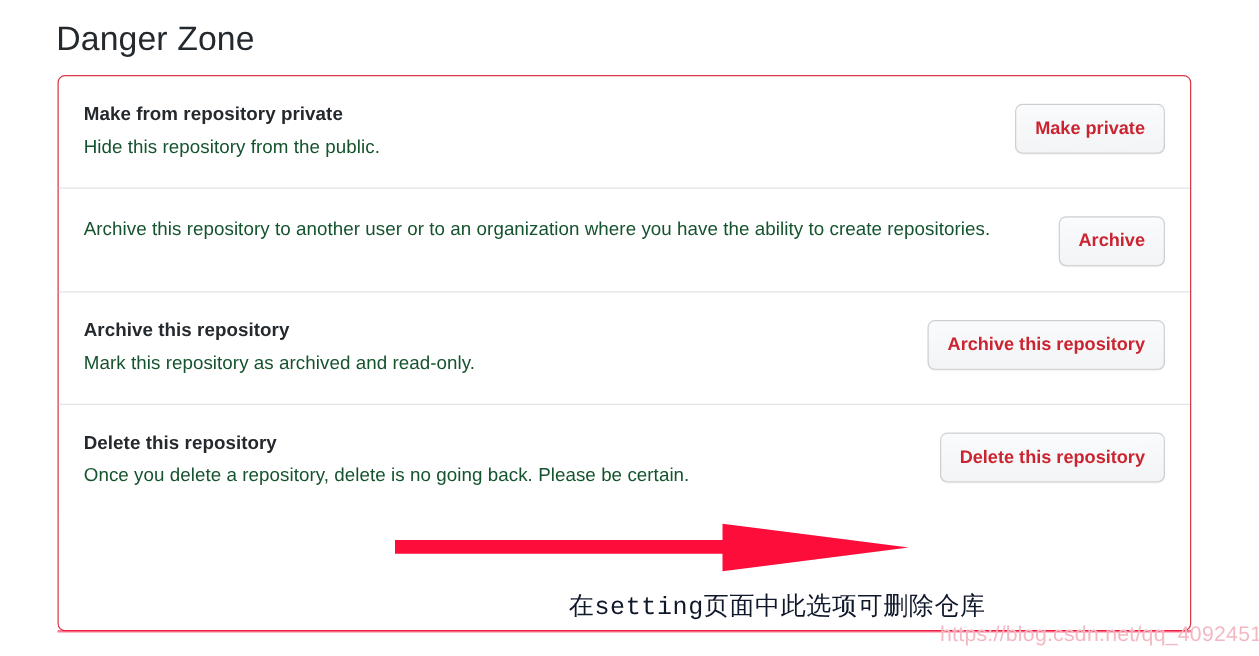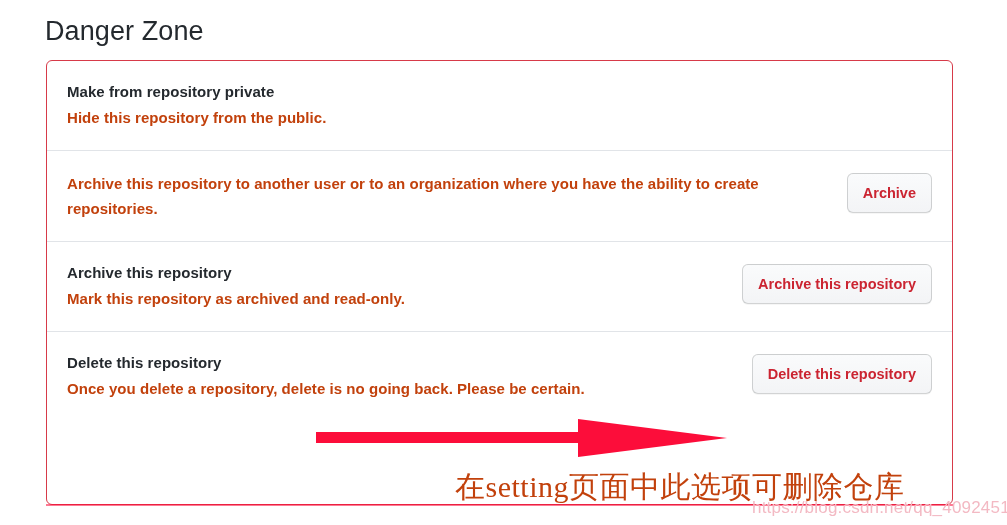--- a/index.html
+++ b/index.html
@@ -68,22 +68,22 @@
     font-size: 15px;
     font-weight: bold;
     color: #24292e;
     line-height: 22px;
     margin: 0 0 2px 0;
     letter-spacing: 0.05px;
   }
 
   .row-desc {
     font-size: 15px;
-    font-weight: 700;
-    color: #c2410c;
+    font-weight: 400;
+    color: #14532d;
     line-height: 25px;
     margin: 0;
     letter-spacing: 0.05px;
   }
 
   .row-action {
     flex: 0 0 auto;
     padding-top: 2px;
   }
 
@@ -115,24 +115,24 @@
     left: 0; top: 0;
     width: 1007px;
     height: 525px;
     pointer-events: none;
   }
 
   .anno-text {
     position: absolute;
     left: 455px;
     top: 470px;
-    font-family: Liberation Serif, serif;
-    font-size: 30px;
+    font-family: Liberation Mono, monospace;
+    font-size: 20px;
     line-height: 34px;
-    color: #c2410c;
+    color: #0f172a;
     white-space: nowrap;
     letter-spacing: 0.5px;
   }
 
   .watermark {
     position: absolute;
     left: 752px;
     top: 498px;
     font-family: "Liberation Sans", sans-serif;
     font-size: 17px;
@@ -148,20 +148,23 @@
 
   <div class="page-title">Danger Zone</div>
 
   <div class="danger-box">
 
     <div class="danger-row" id="row-private">
       <div class="row-text">
         <p class="row-title">Make from repository private</p>
         <p class="row-desc">Hide this repository from the public.</p>
       </div>
+      <div class="row-action">
+        <button class="danger-btn">Make private</button>
+      </div>
     </div>
 
     <div class="danger-row" id="row-transfer">
       <div class="row-text">
         <p class="row-desc">Archive this repository to another user or to an organization where you have the ability to create repositories.</p>
       </div>
       <div class="row-action">
         <button class="danger-btn">Archive</button>
       </div>
     </div>

